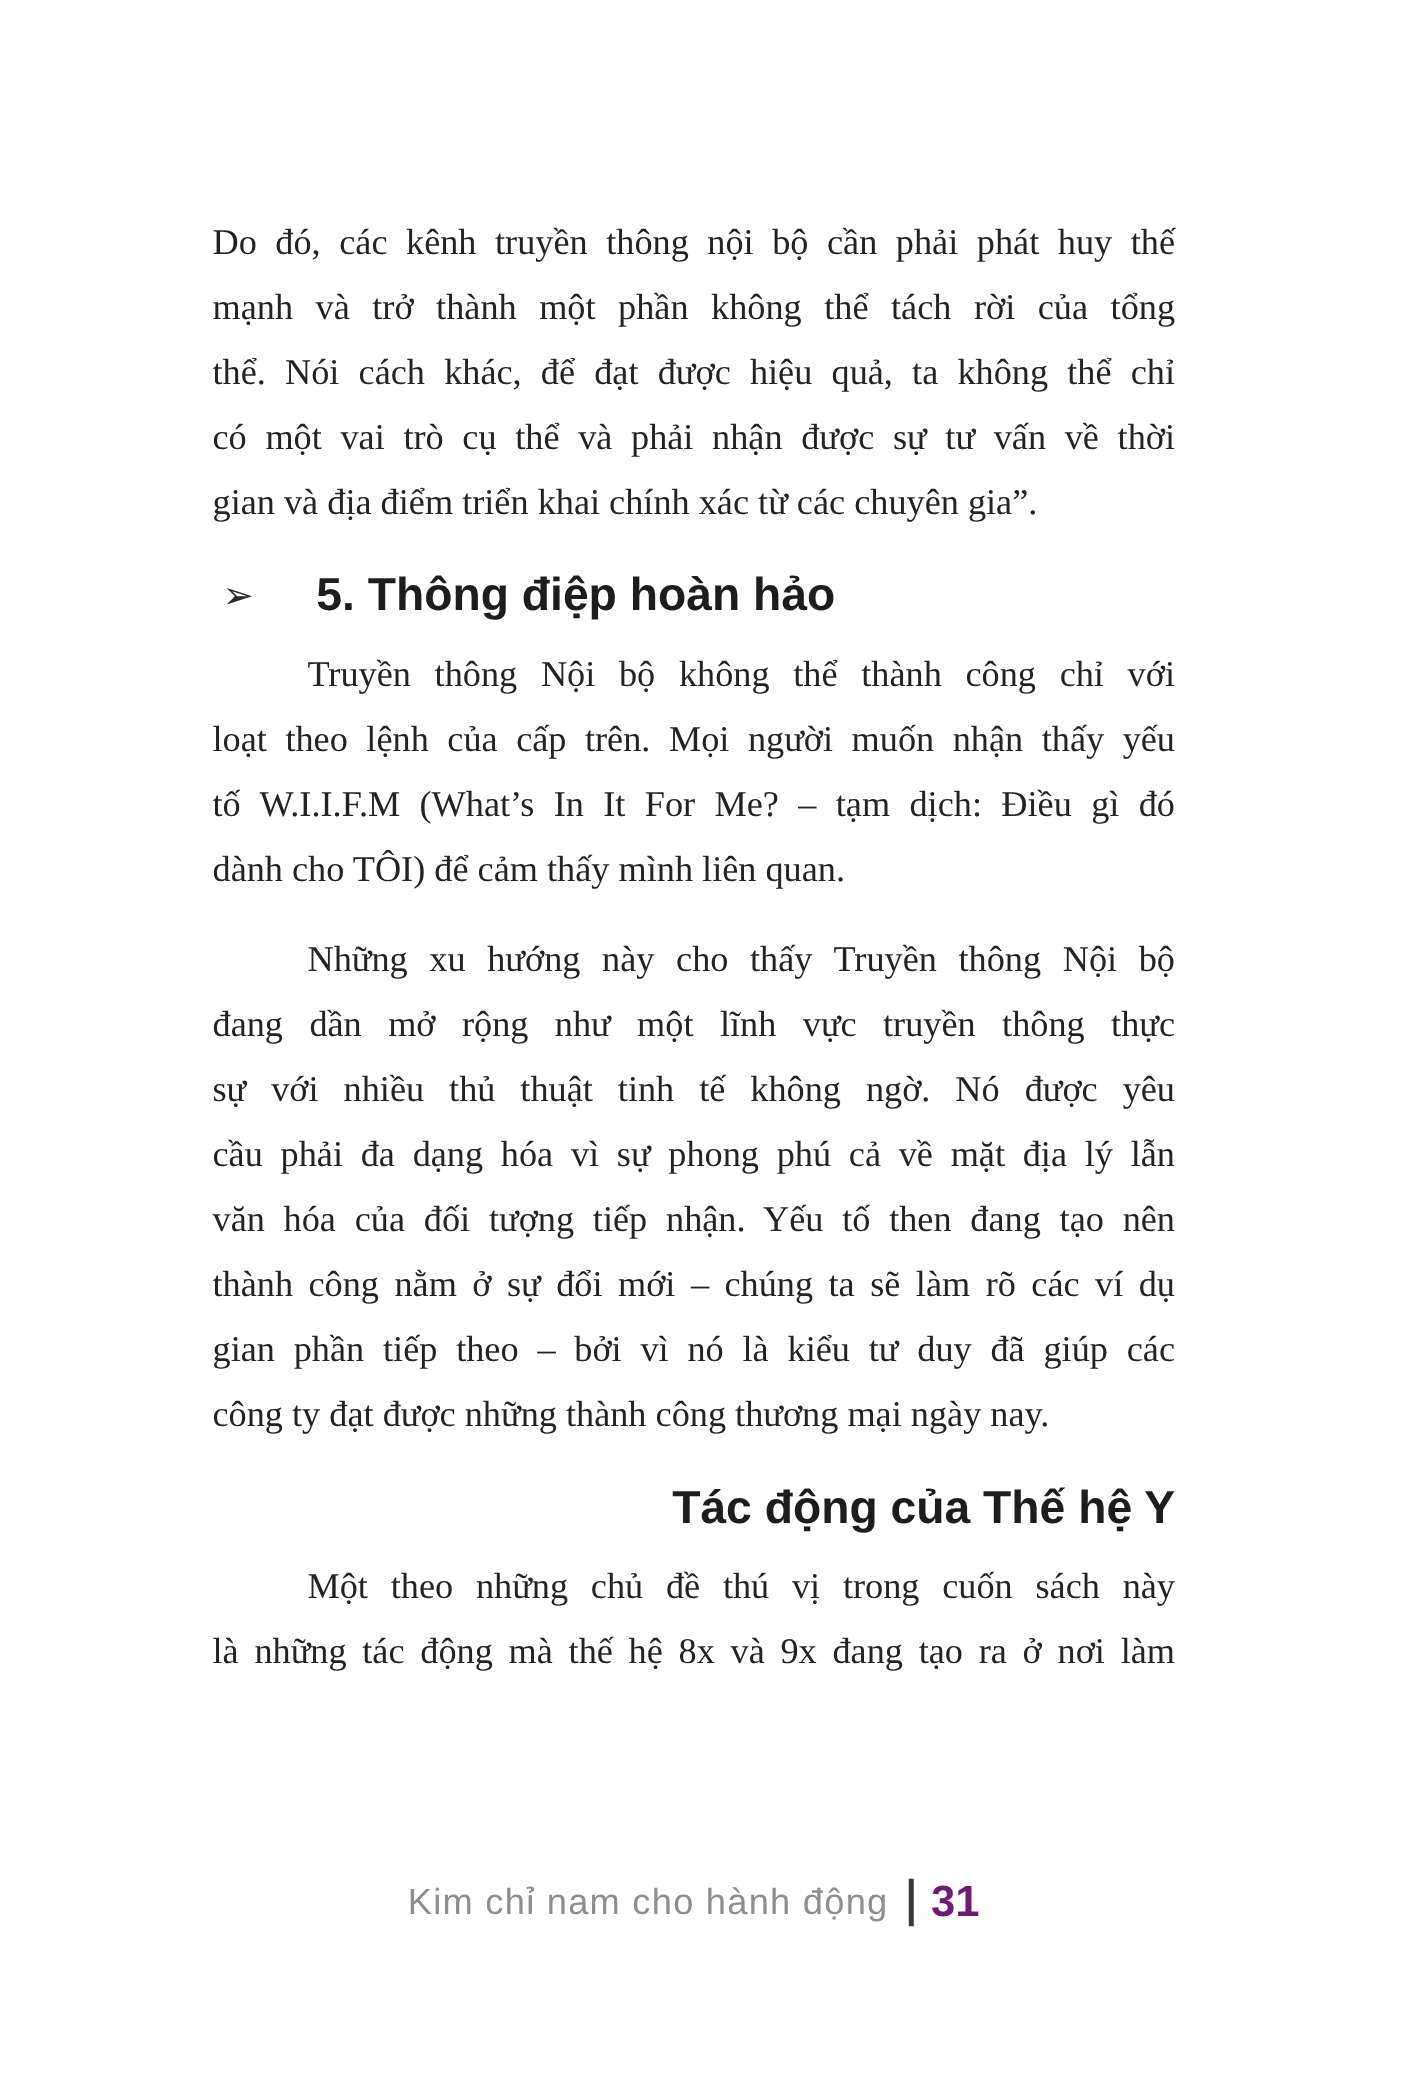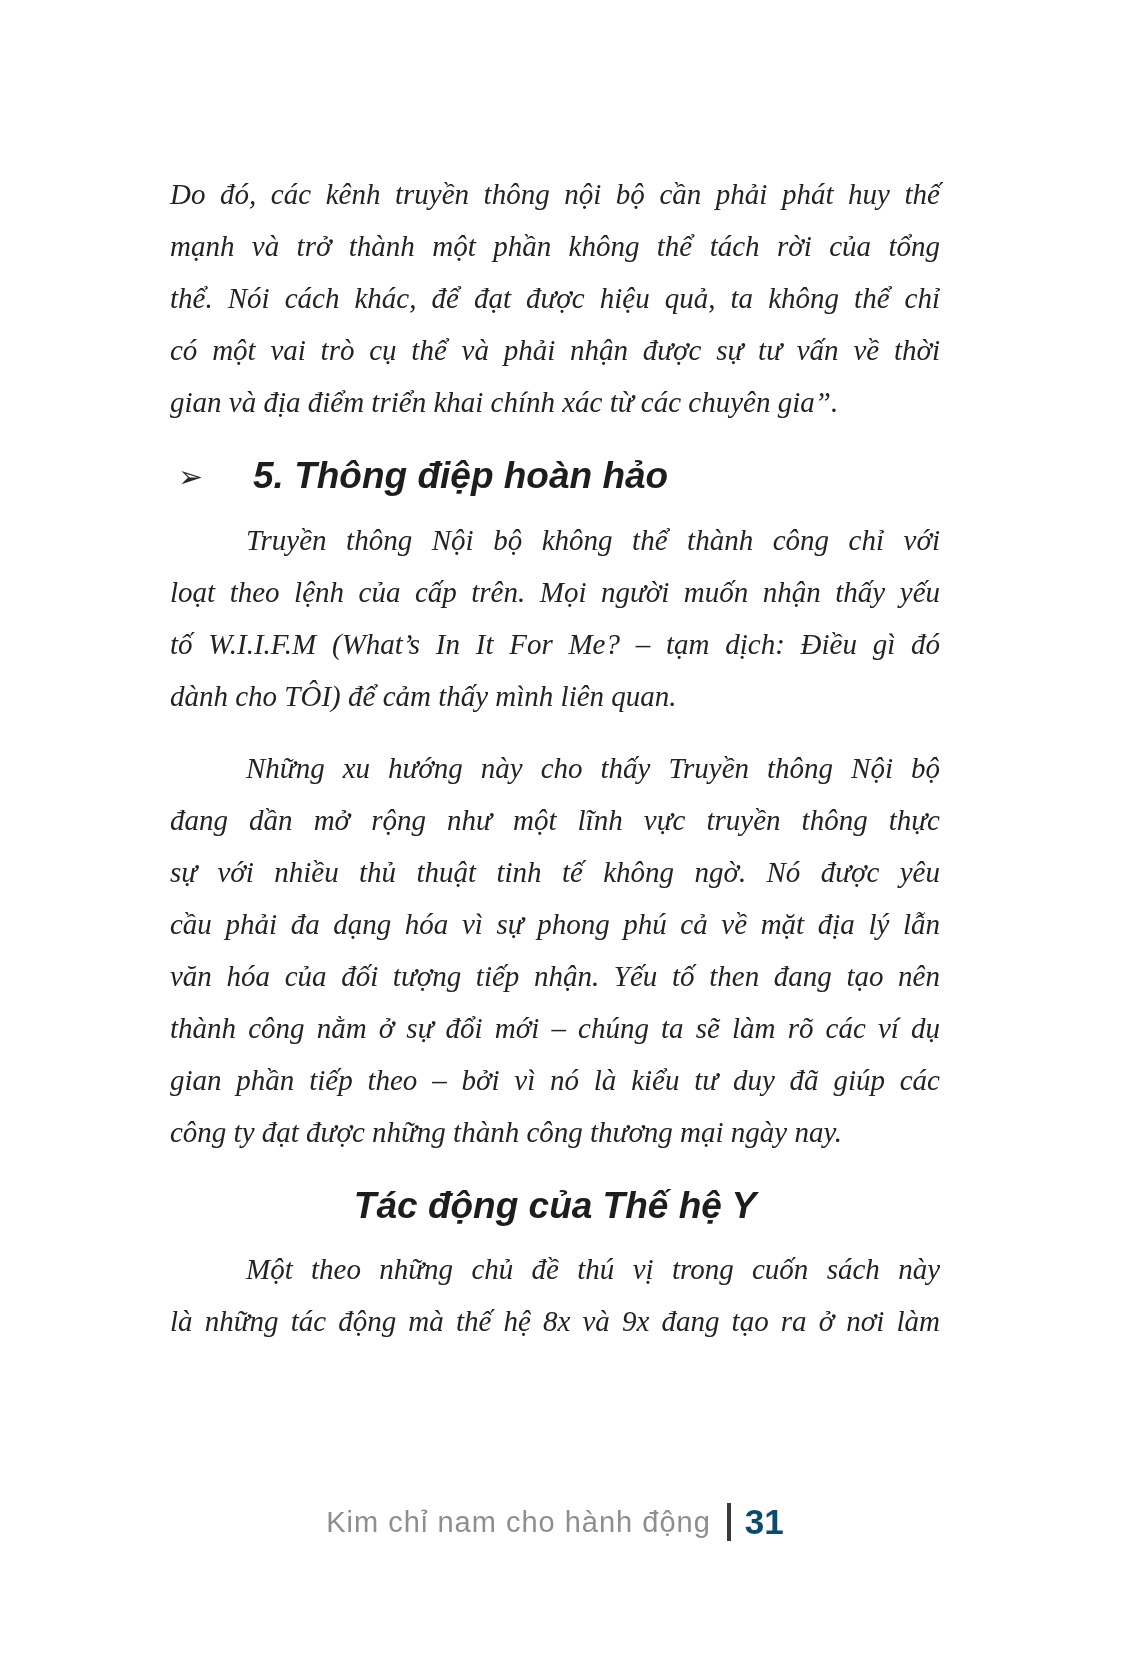--- a/index.html
+++ b/index.html
@@ -13,21 +13,20 @@
     height: 1662px;
     background: #ffffff;
     overflow: hidden;
     font-family: "Liberation Serif", "DejaVu Serif", serif;
   }
   .text-block {
     position: absolute;
     left: 170px;
     top: 168px;
     width: 770px;
-    font-style: italic;
   }
   .para {
     color: #232323;
     font-size: 29px;
   }
   .line {
     height: 52px;
     line-height: 52px;
     text-align: justify;
     text-align-last: justify;
@@ -61,21 +60,21 @@
     position: absolute;
     left: 8px;
     top: 1px;
     font-size: 30px;
     font-weight: normal;
     color: #2a2a2a;
   }
   .section-heading {
     height: 52px;
     line-height: 52px;
-    text-align: center;
+    text-align: right;
     font-family: "Liberation Sans", "DejaVu Sans", sans-serif;
     font-weight: bold;
     font-size: 37px;
     color: #1d1d1d;
   }
   .page-footer {
     position: absolute;
     left: 170px;
     top: 1498px;
     width: 770px;
@@ -90,21 +89,21 @@
     font-size: 29px;
     letter-spacing: 1px;
   }
   .footer-divider {
     width: 4px;
     height: 38px;
     background: #3a3a3a;
     margin: 0 14px 0 16px;
   }
   .footer-page {
-    color: #0c4a6e;
+    color: #701a75;
     font-size: 35px;
     font-weight: bold;
   }
 </style>
 </head>
 <body>
 
 <div class="page">
   <main class="text-block" id="content">
       <div class="para">

